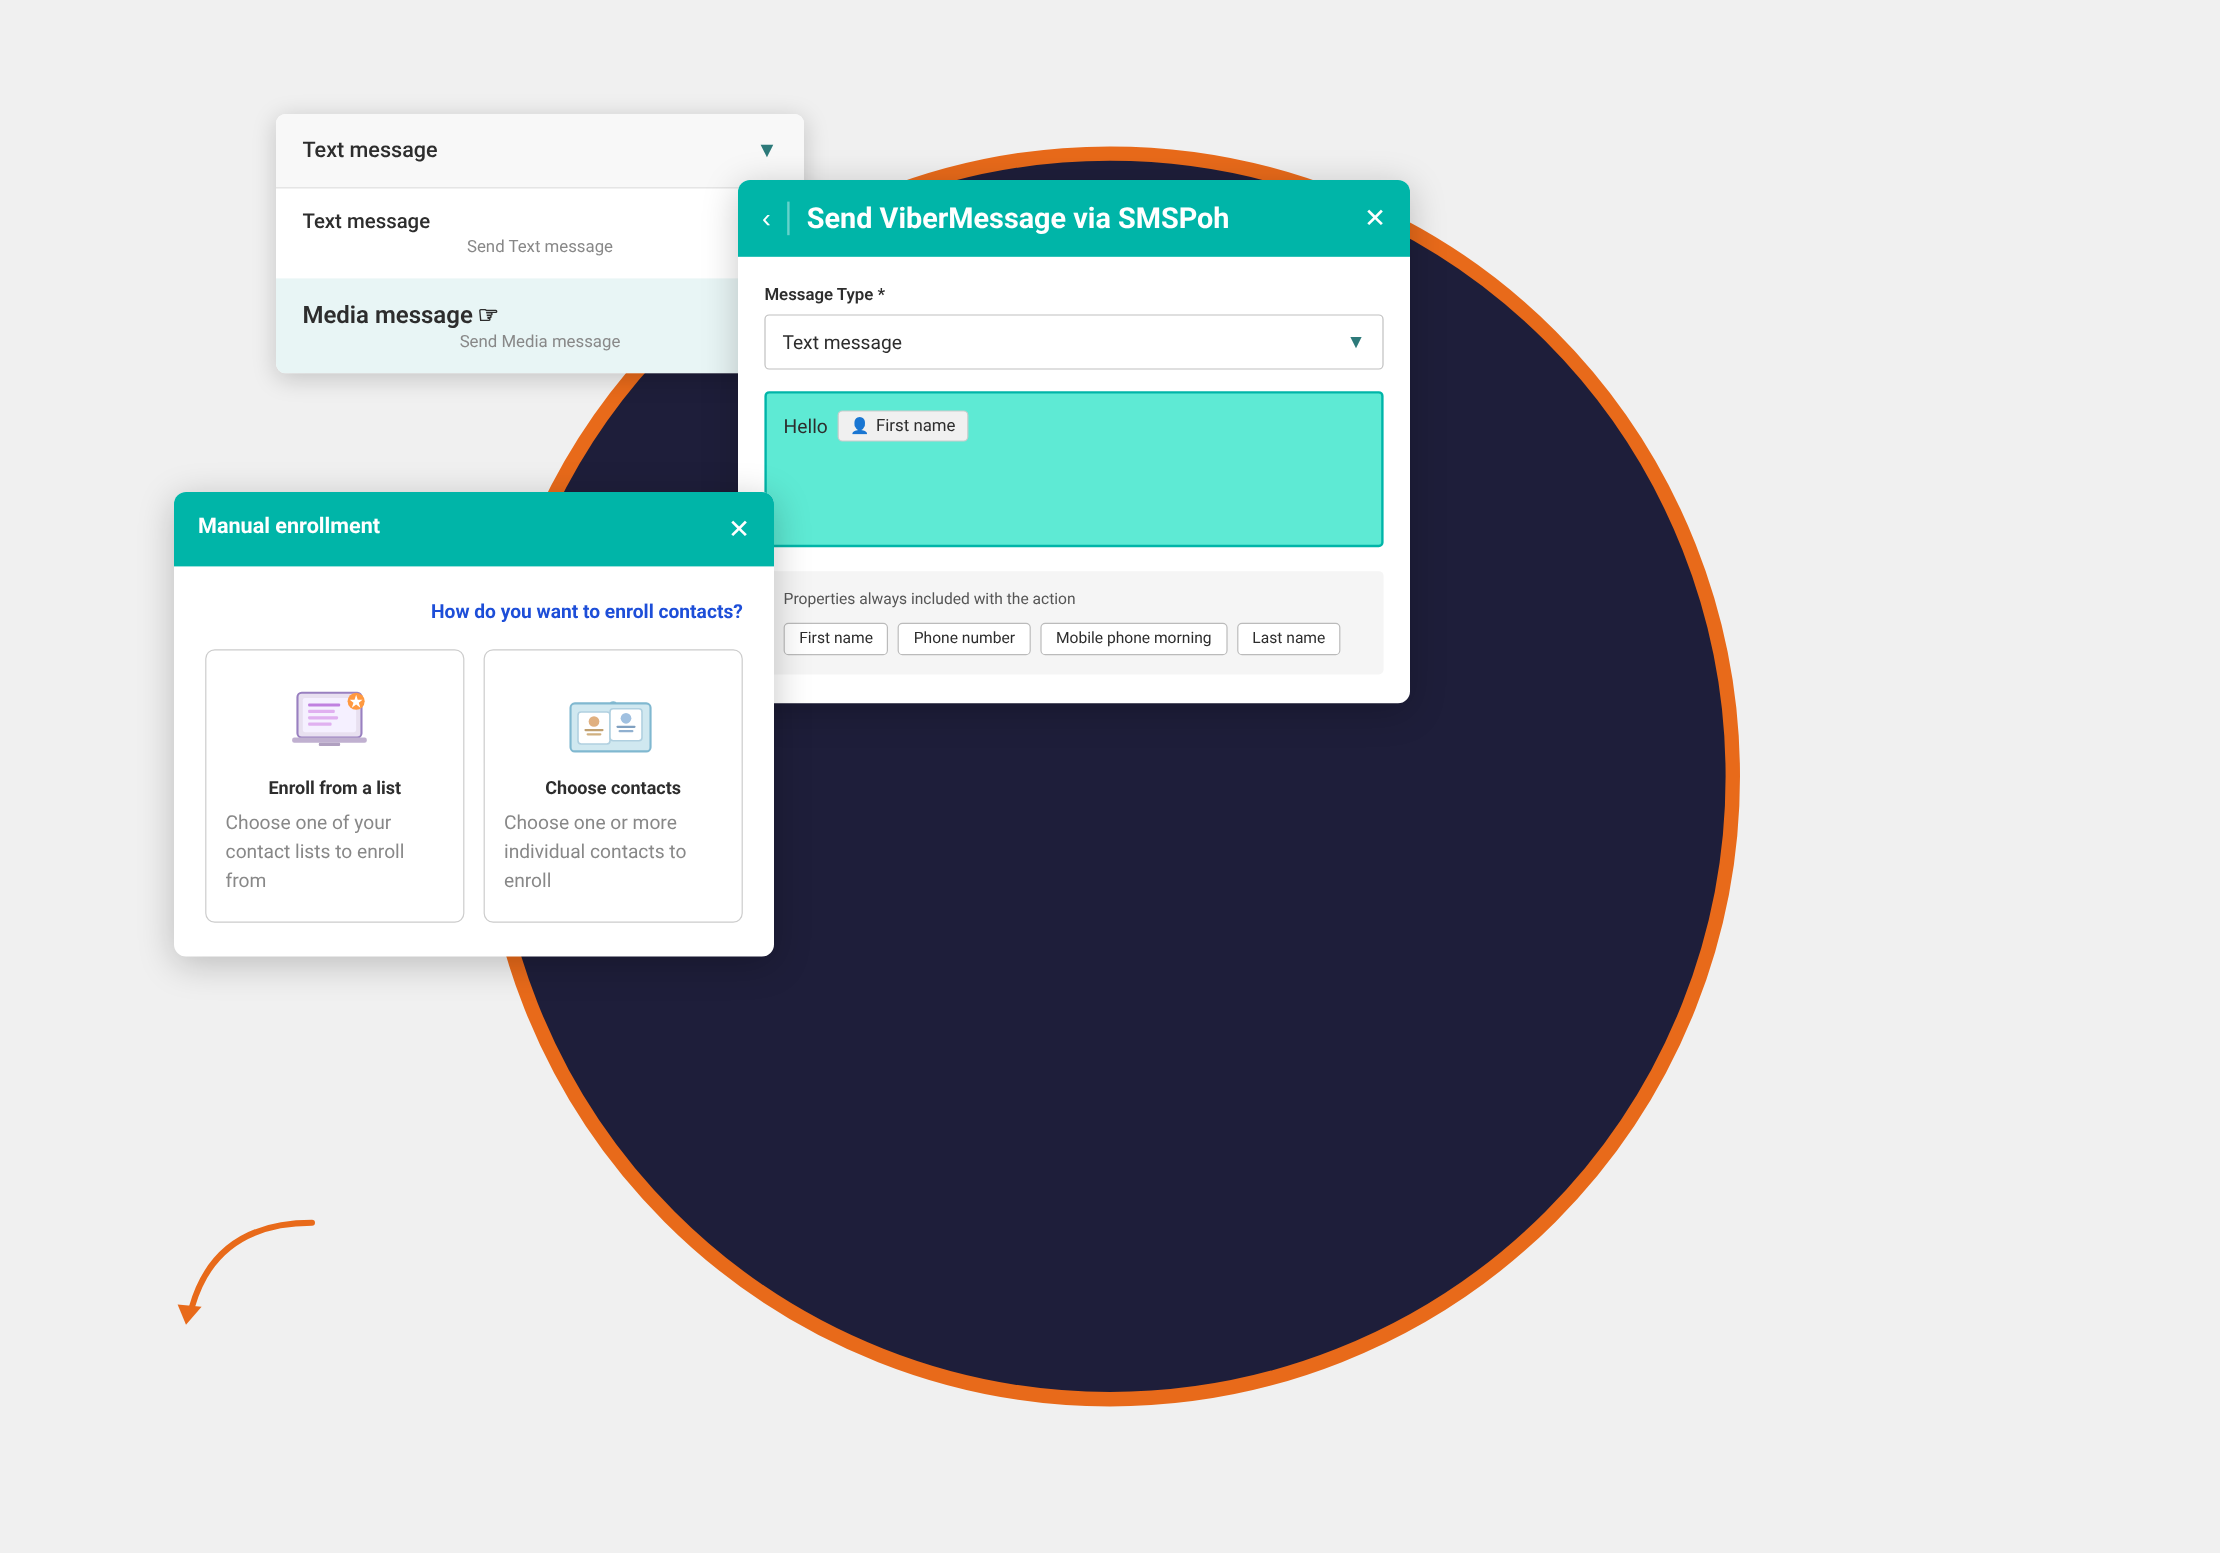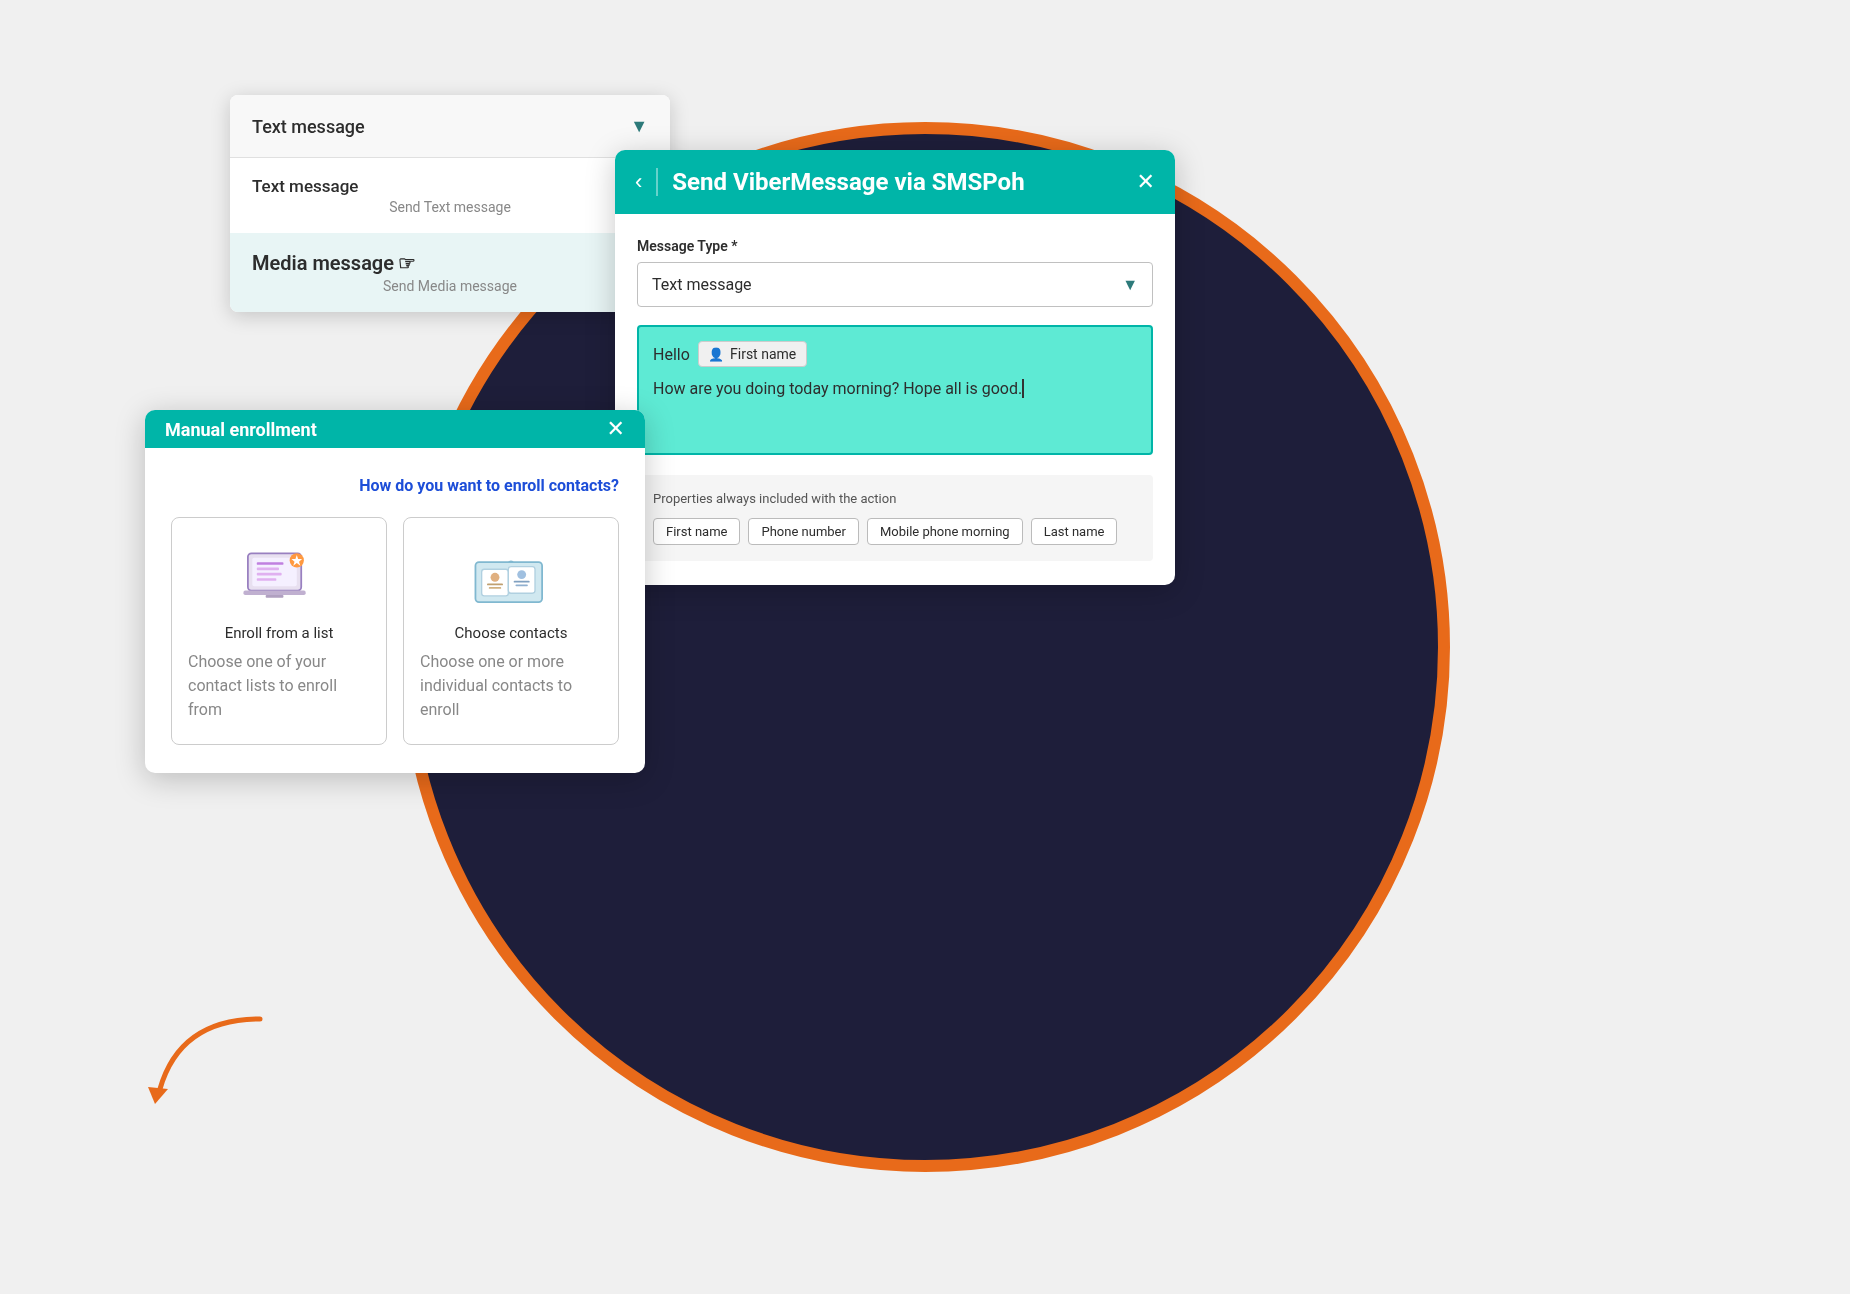--- a/index.html
+++ b/index.html
@@ -290,23 +290,23 @@
       background: #ffffff;
       border-radius: 10px;
       box-shadow: 0 6px 30px rgba(0,0,0,0.22);
       overflow: hidden;
       z-index: 4;
     }
 
     .enrollment-header {
       background: #00b5a8;
       display: flex;
-      align-items: center;
+      align-items: flex-start;
       justify-content: space-between;
-      padding: 6px 20px;
+      padding: 18px 20px;
     }
 
     .enrollment-title {
       color: white;
       font-size: 18px;
       font-weight: 700;
     }
 
     .enrollment-close {
       color: white;
@@ -350,21 +350,21 @@
       width: 90px;
       height: 70px;
       margin-bottom: 14px;
       display: flex;
       align-items: center;
       justify-content: center;
     }
 
     .option-label {
       font-size: 15px;
-      font-weight: 400;
+      font-weight: 700;
       color: #2d2d2d;
       margin-bottom: 8px;
       text-align: center;
     }
 
     .option-desc {
       font-size: 16px;
       color: #888;
       text-align: left;
       line-height: 1.5;
@@ -420,23 +420,20 @@
       </div>
 
 
       <div class="message-box">
         <div class="message-first-line">
           <span class="message-hello">Hello</span>
           <span class="token-badge">
             <span class="token-icon">👤</span>
             <span>First name</span>
           </span>
-        </div>
-        <div class="message-text">
-          <span>How are you doing today morning? Hope all is good.</span><span class="cursor-blink"></span>
         </div>
       </div>
 
       <div class="properties-section">
         <div class="properties-title">Properties always included with the action</div>
         <div class="property-tags">
           <span class="property-tag">First name</span>
           <span class="property-tag">Phone number</span>
           <span class="property-tag">Mobile phone morning</span>
           <span class="property-tag">Last name</span>

